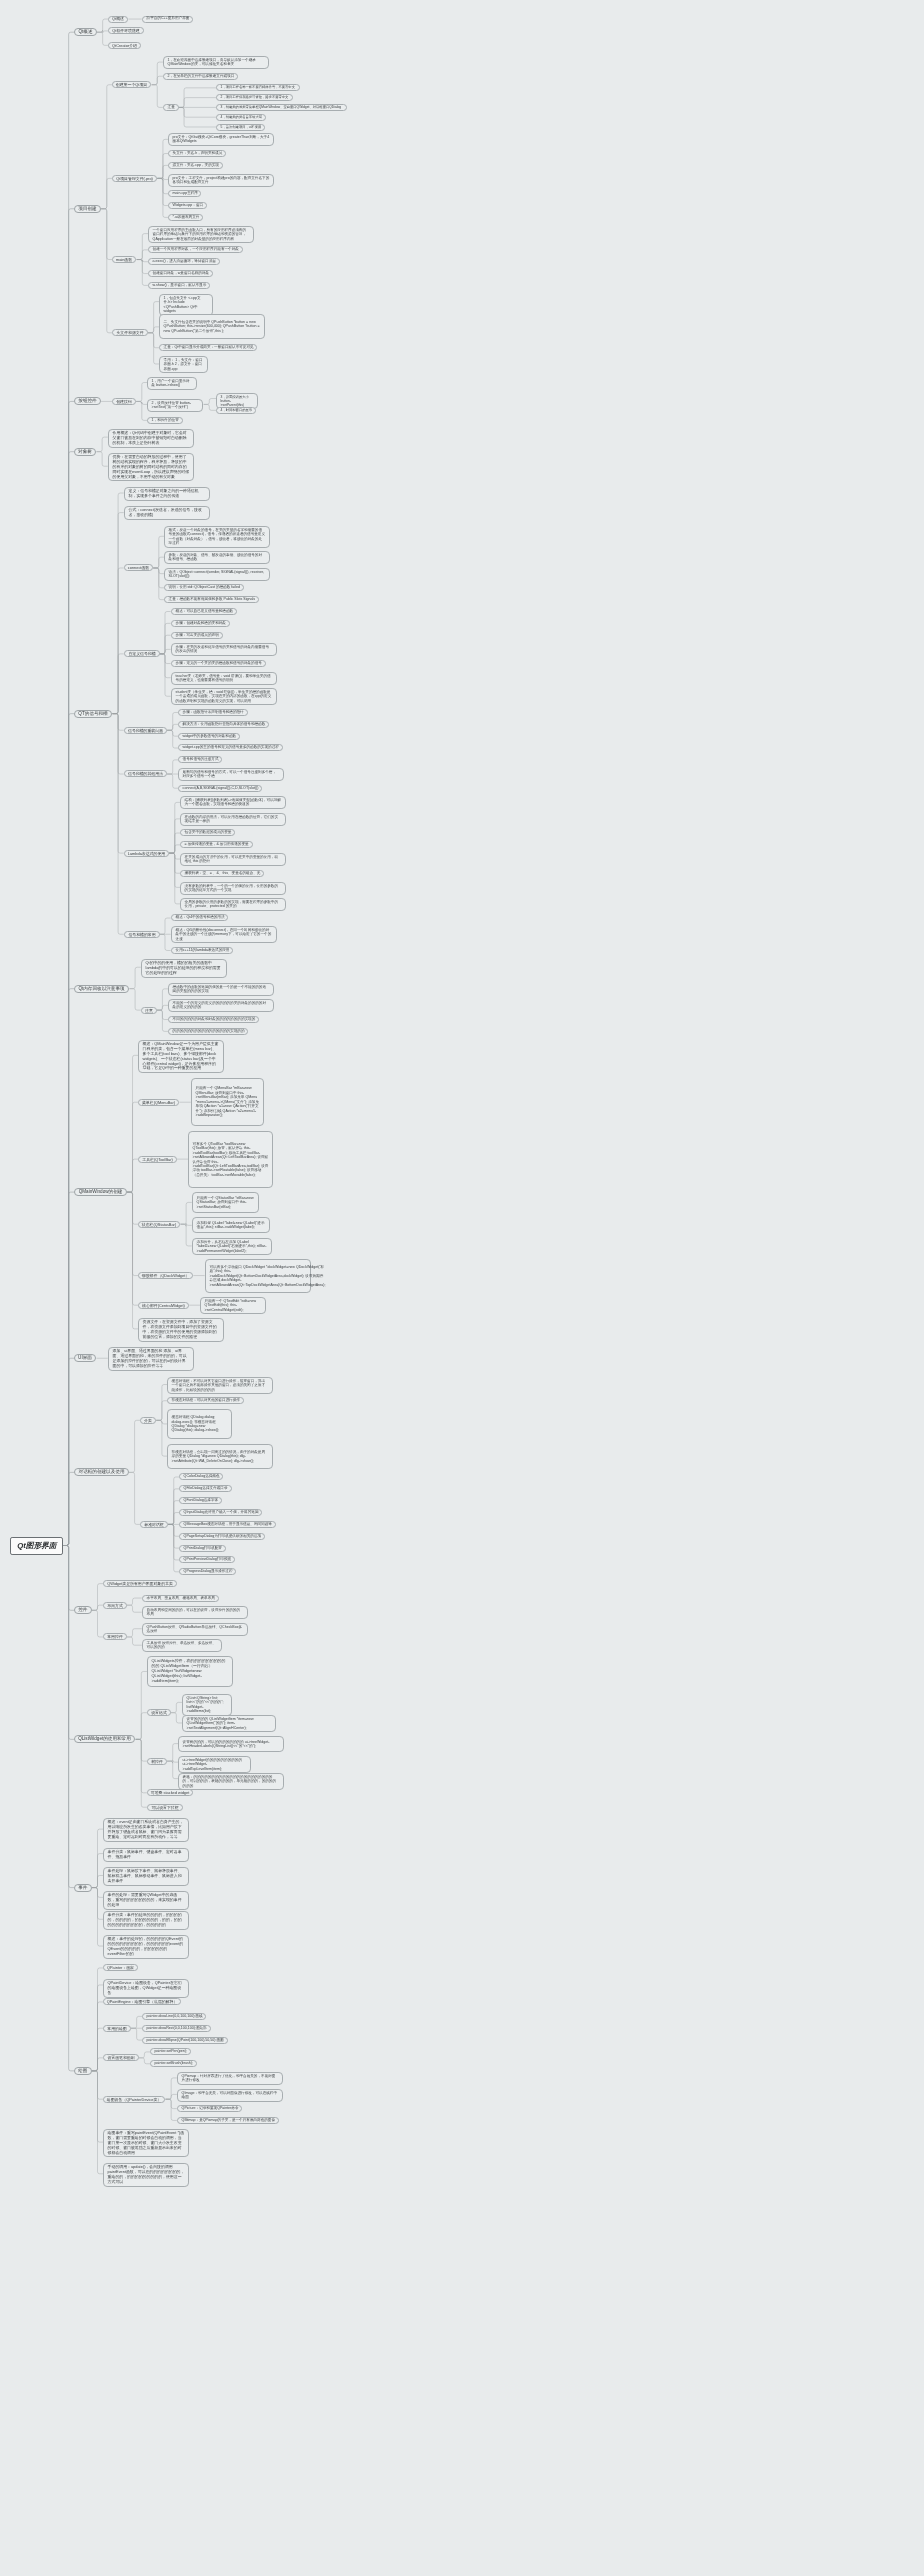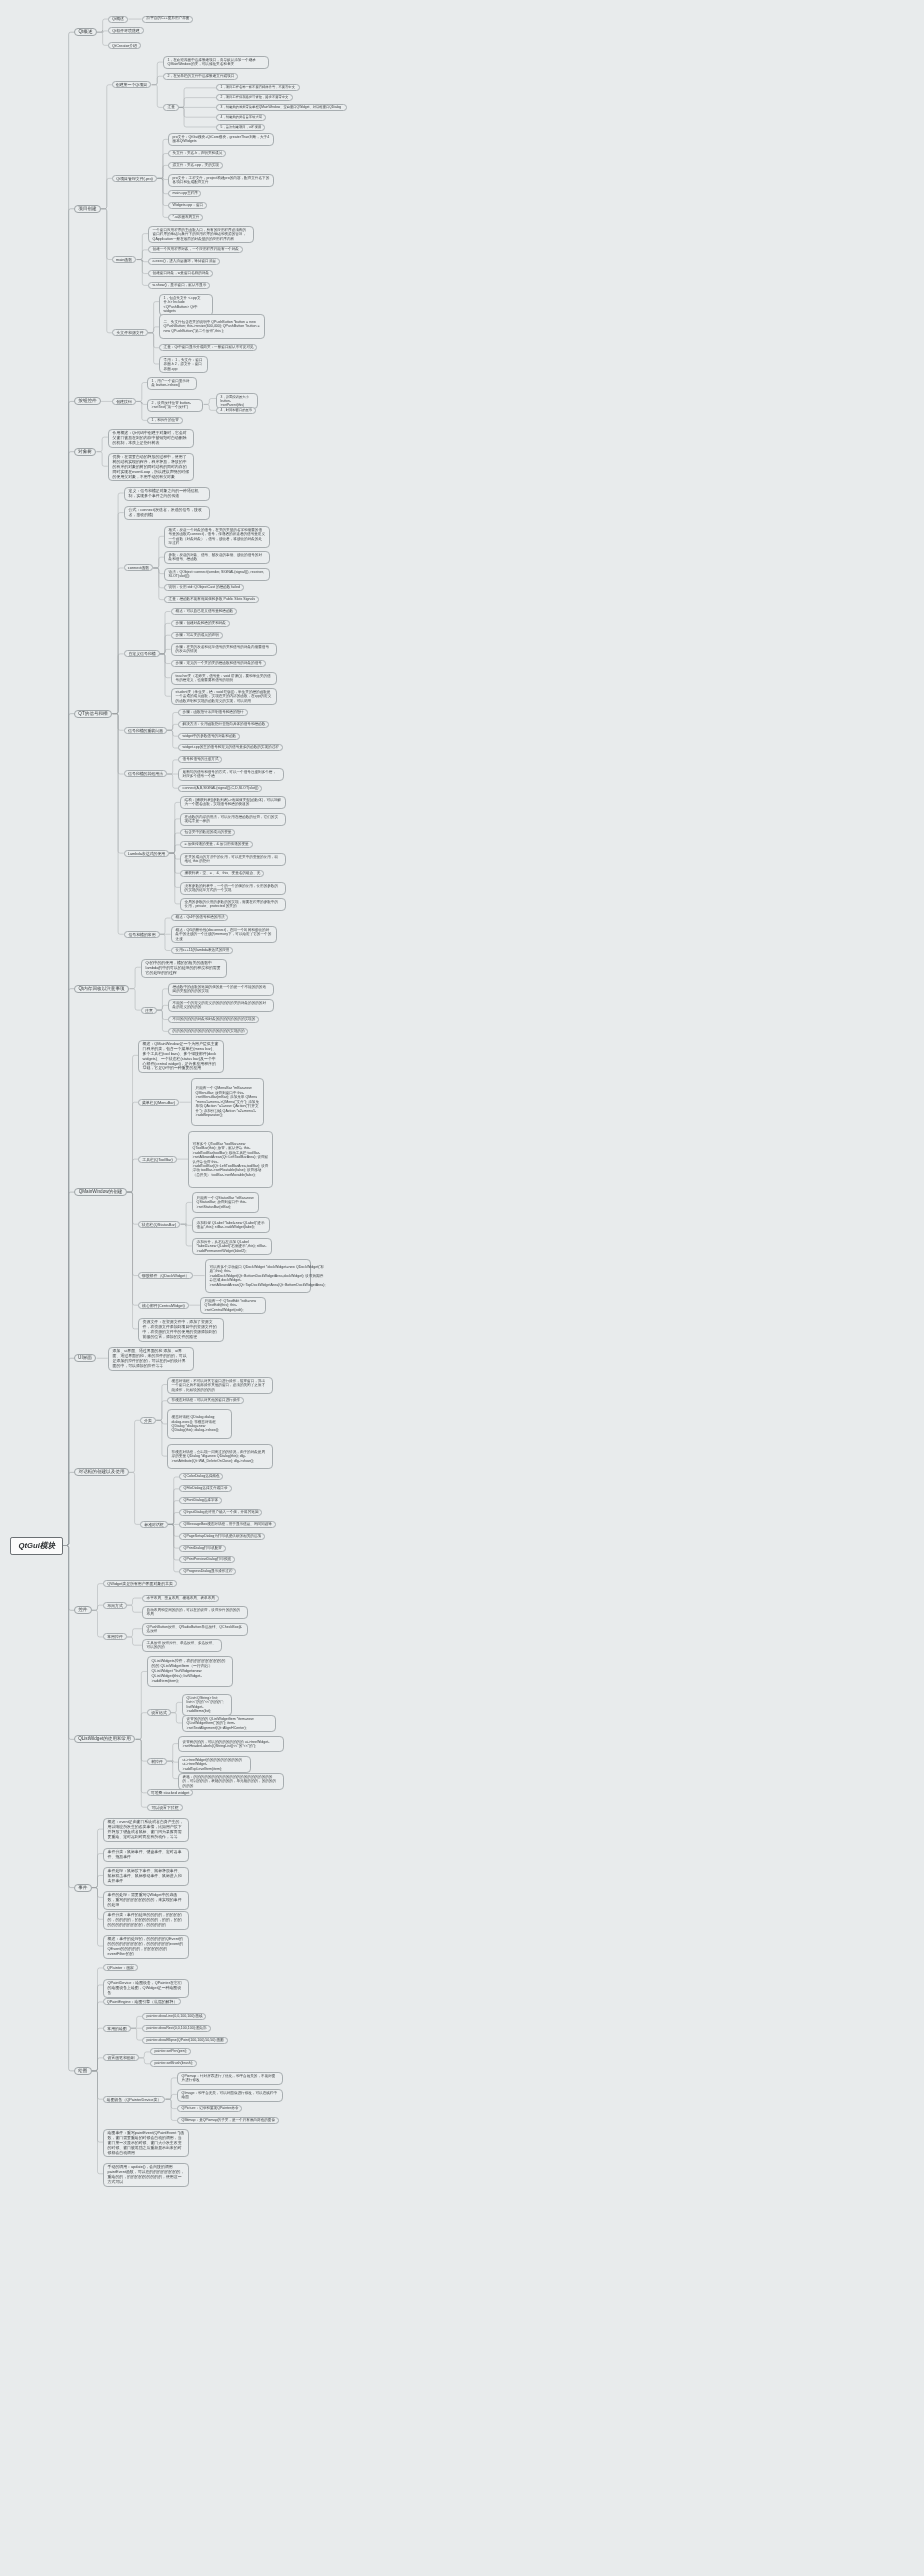--- a/index.html
+++ b/index.html
@@ -250,21 +250,21 @@
       <path d="M254,3937 L276,3937" fill="none" stroke="#9aa0a3" stroke-width="0.8"></path>
       <path d="M254,3937 L261,3937 Q265,3937 265,3941 L265,3956 Q265,3960 269,3960 L276,3960" fill="none" stroke="#9aa0a3" stroke-width="0.8"></path>
       <path d="M269,3994.5 L276,3994.5 Q280,3994.5 280,3990.5 L280,3987 Q280,3983 284,3983 L291,3983" fill="none" stroke="#9aa0a3" stroke-width="0.8"></path>
       <path d="M269,3994.5 L276,3994.5 Q280,3994.5 280,3998.5 L280,4002 Q280,4006 284,4006 L291,4006" fill="none" stroke="#9aa0a3" stroke-width="0.8"></path>
       <path d="M321,4074.75 L328,4074.75 Q332,4074.75 332,4070.75 L332,4037.5 Q332,4033.5 336,4033.5 L343,4033.5" fill="none" stroke="#9aa0a3" stroke-width="0.8"></path>
       <path d="M321,4074.75 L328,4074.75 Q332,4074.75 332,4070.75 L332,4069.5 Q332,4065.5 336,4065.5 L343,4065.5" fill="none" stroke="#9aa0a3" stroke-width="0.8"></path>
       <path d="M321,4074.75 L328,4074.75 Q332,4074.75 332,4078.75 L332,4089 Q332,4093 336,4093 L343,4093" fill="none" stroke="#9aa0a3" stroke-width="0.8"></path>
       <path d="M321,4074.75 L328,4074.75 Q332,4074.75 332,4078.75 L332,4112 Q332,4116 336,4116 L343,4116" fill="none" stroke="#9aa0a3" stroke-width="0.8"></path>
     </svg>
   <div id="nodes">
-      <div class="node lvl0" style="left: 10.3px; top: 1537px; width: 53px; min-height: 17.5px; font-size: 7.7px;">QtGui模块</div>
+      <div class="node lvl0" style="left: 10.3px; top: 1537px; width: 53px; min-height: 17.5px; font-size: 7.7px;">Qt图形界面</div>
       <div class="node lvl1" style="left: 74px; top: 28px; width: 23px; min-height: 8.2px; font-size: 4.6px;">Qt概述</div>
       <div class="node lvl2" style="left: 108px; top: 15.5px; width: 20px; min-height: 7.2px; font-size: 3.9px;">Qt概述</div>
       <div class="node lvl3" style="left: 142px; top: 15.5px; width: 51px; min-height: 7.2px; font-size: 3.6px;">跨平台的C++图形用户界面</div>
       <div class="node lvl2" style="left: 108px; top: 27px; width: 36px; min-height: 7.2px; font-size: 3.9px;">Qt软件环境搭建</div>
       <div class="node lvl2" style="left: 108px; top: 42px; width: 33px; min-height: 7.2px; font-size: 3.9px;">QtCreator介绍</div>
       <div class="node lvl1" style="left: 74px; top: 205px; width: 27px; min-height: 8.2px; font-size: 4.6px;">项目创建</div>
       <div class="node lvl2" style="left: 112px; top: 81px; width: 39px; min-height: 7.2px; font-size: 3.9px;">创建第一个Qt项目</div>
       <div class="node lvl3 multiline" style="left: 163px; top: 56px; width: 106px; min-height: 12px; font-size: 3.6px;">1，在欢迎界面中选择新建项目，向导默认添加一个继承QMainWindow的类，可以修改类名和基类</div>
       <div class="node lvl3" style="left: 163px; top: 73px; width: 75px; min-height: 7.2px; font-size: 3.6px;">2，在菜单栏的文件中选择新建文件或项目</div>
       <div class="node lvl3" style="left: 163px; top: 104px; width: 15.5px; min-height: 7.2px; font-size: 3.6px;">注意</div>

